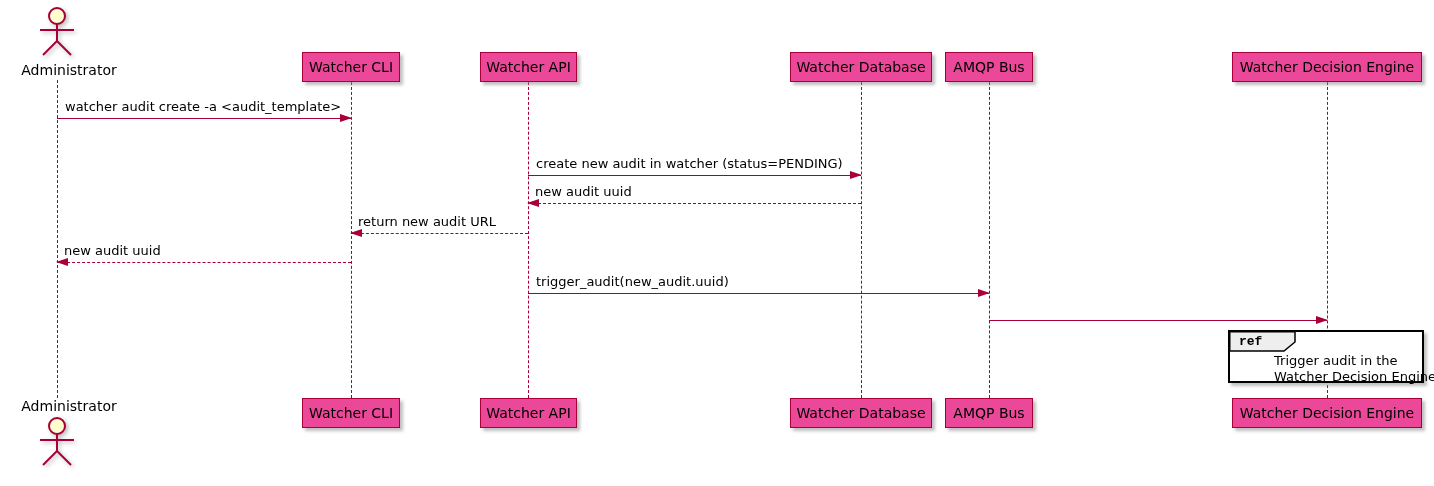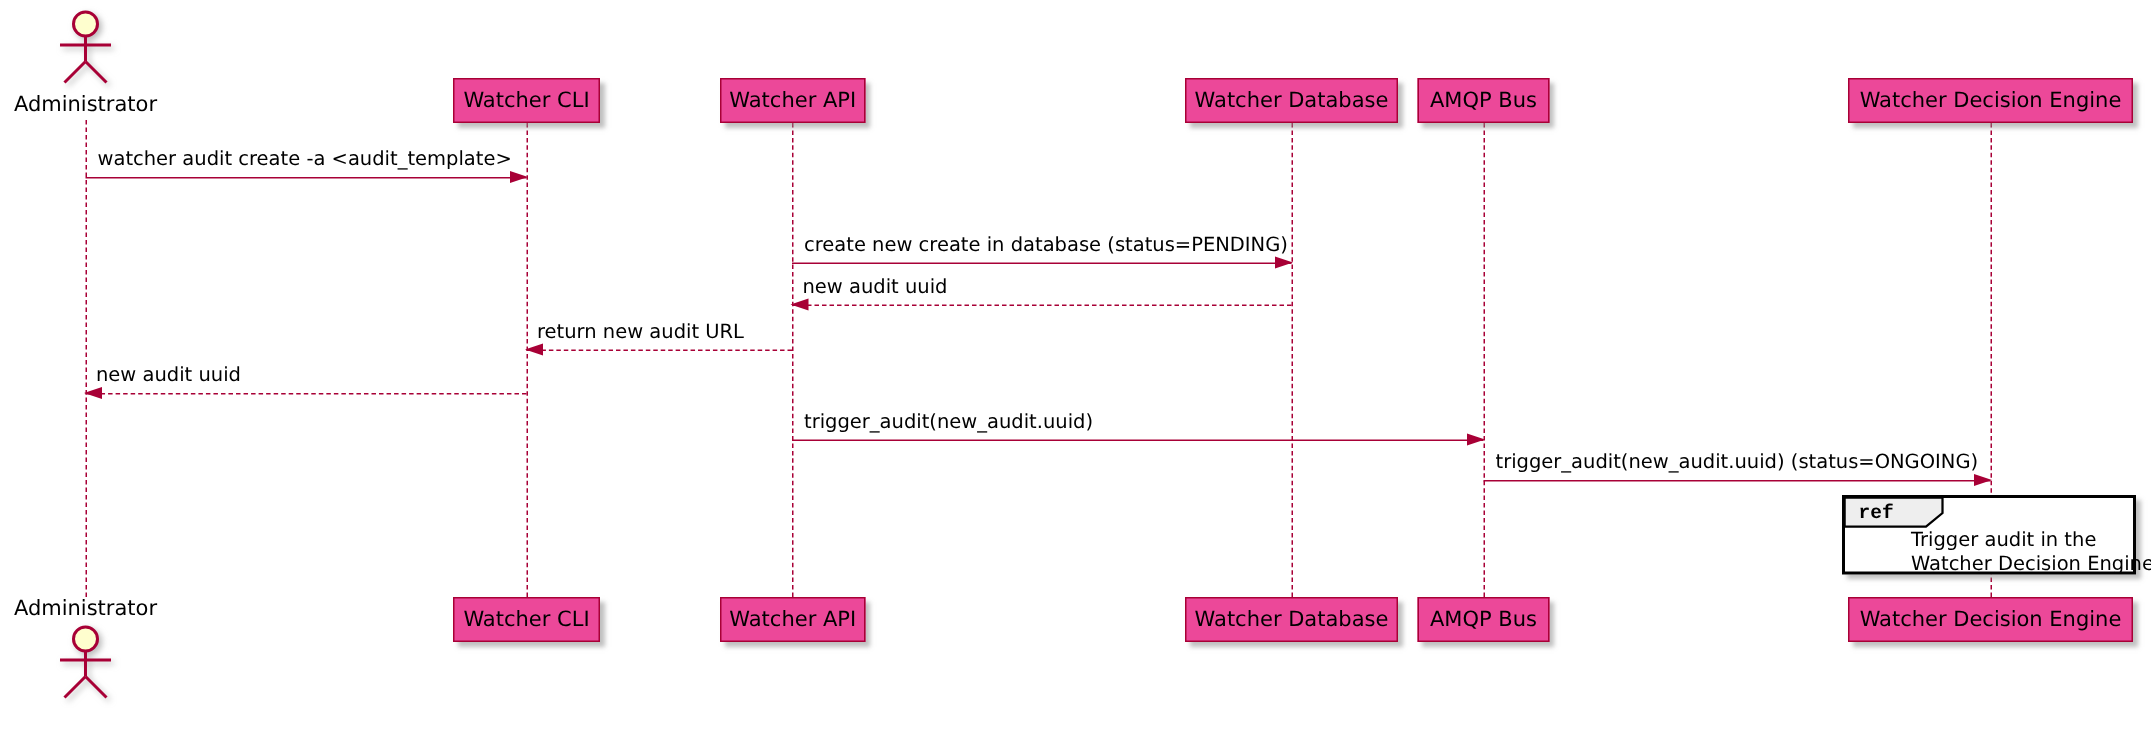--- a/index.html
+++ b/index.html
@@ -38,21 +38,21 @@
   .msg-line{position:absolute;left:0;right:0;top:20px;border-top:1.4px solid #A80036;}
   .dashed .msg-line{border-top-style:dashed;border-top-width:1px;}
   .arrowhead{position:absolute;top:16px;width:0;height:0;
     border-top:4.5px solid transparent;border-bottom:4.5px solid transparent;}
   .ltr .arrowhead{right:-1px;border-left:12px solid #A80036;}
   .rtl .arrowhead{left:-1px;border-right:12px solid #A80036;}
   
   .actor-figure{position:absolute;z-index:2;filter:drop-shadow(2px 2px 2px rgba(140,140,140,.6));}
   .actor-label{
     position:absolute;transform:translateX(-50%);
-    font-size:14px;line-height:16px;white-space:nowrap;z-index:2;
+    font-size:14px;line-height:16px;white-space:nowrap;z-index:2;margin-left:12px;
   }
   
   .ref-box{
     position:absolute;
     background:#ffffff;
     border:2px solid #000000;
     box-shadow:3px 3px 3px rgba(140,140,140,.55);
     box-sizing:border-box;z-index:3;
   }
   .ref-tab{position:absolute;top:-1px;left:-1px;}
@@ -108,21 +108,21 @@
   <div class="participant" style="left:1232px;top:398px;width:190px">Watcher Decision Engine</div>
 
   <div class="message ltr solid" style="left:57px;top:98px;width:294px">
     <div class="msg-label">watcher audit create -a &lt;audit_template&gt;</div>
     <div class="msg-line"></div>
     <div class="arrowhead"></div>
   </div>
 
 
   <div class="message ltr solid" style="left:528px;top:155px;width:333px">
-    <div class="msg-label">create new create in database (status=PENDING)</div>
+    <div class="msg-label">create new audit in watcher (status=PENDING)</div>
     <div class="msg-line"></div>
     <div class="arrowhead"></div>
   </div>
 
   <div class="message rtl dashed" style="left:528px;top:183px;width:333px">
     <div class="msg-label">new audit uuid</div>
     <div class="msg-line"></div>
     <div class="arrowhead"></div>
   </div>
 
@@ -138,21 +138,20 @@
     <div class="arrowhead"></div>
   </div>
 
   <div class="message ltr solid" style="left:528px;top:273px;width:461px">
     <div class="msg-label">trigger_audit(new_audit.uuid)</div>
     <div class="msg-line"></div>
     <div class="arrowhead"></div>
   </div>
 
   <div class="message ltr solid" style="left:989px;top:300px;width:338px">
-    <div class="msg-label">trigger_audit(new_audit.uuid) (status=ONGOING)</div>
     <div class="msg-line"></div>
     <div class="arrowhead"></div>
   </div>
 
   <div class="ref-box" style="left:1228px;top:330px;width:196px;height:53px">
     <svg class="ref-tab" width="70" height="21" viewBox="0 0 70 21">
       <path d="M0.75,0.75 H66 V11 L55,20 H0.75 Z" fill="#EEEEEE" stroke="#000000" stroke-width="1.5"></path>
     </svg>
     <div class="ref-keyword">ref</div>
     <div class="ref-body">

